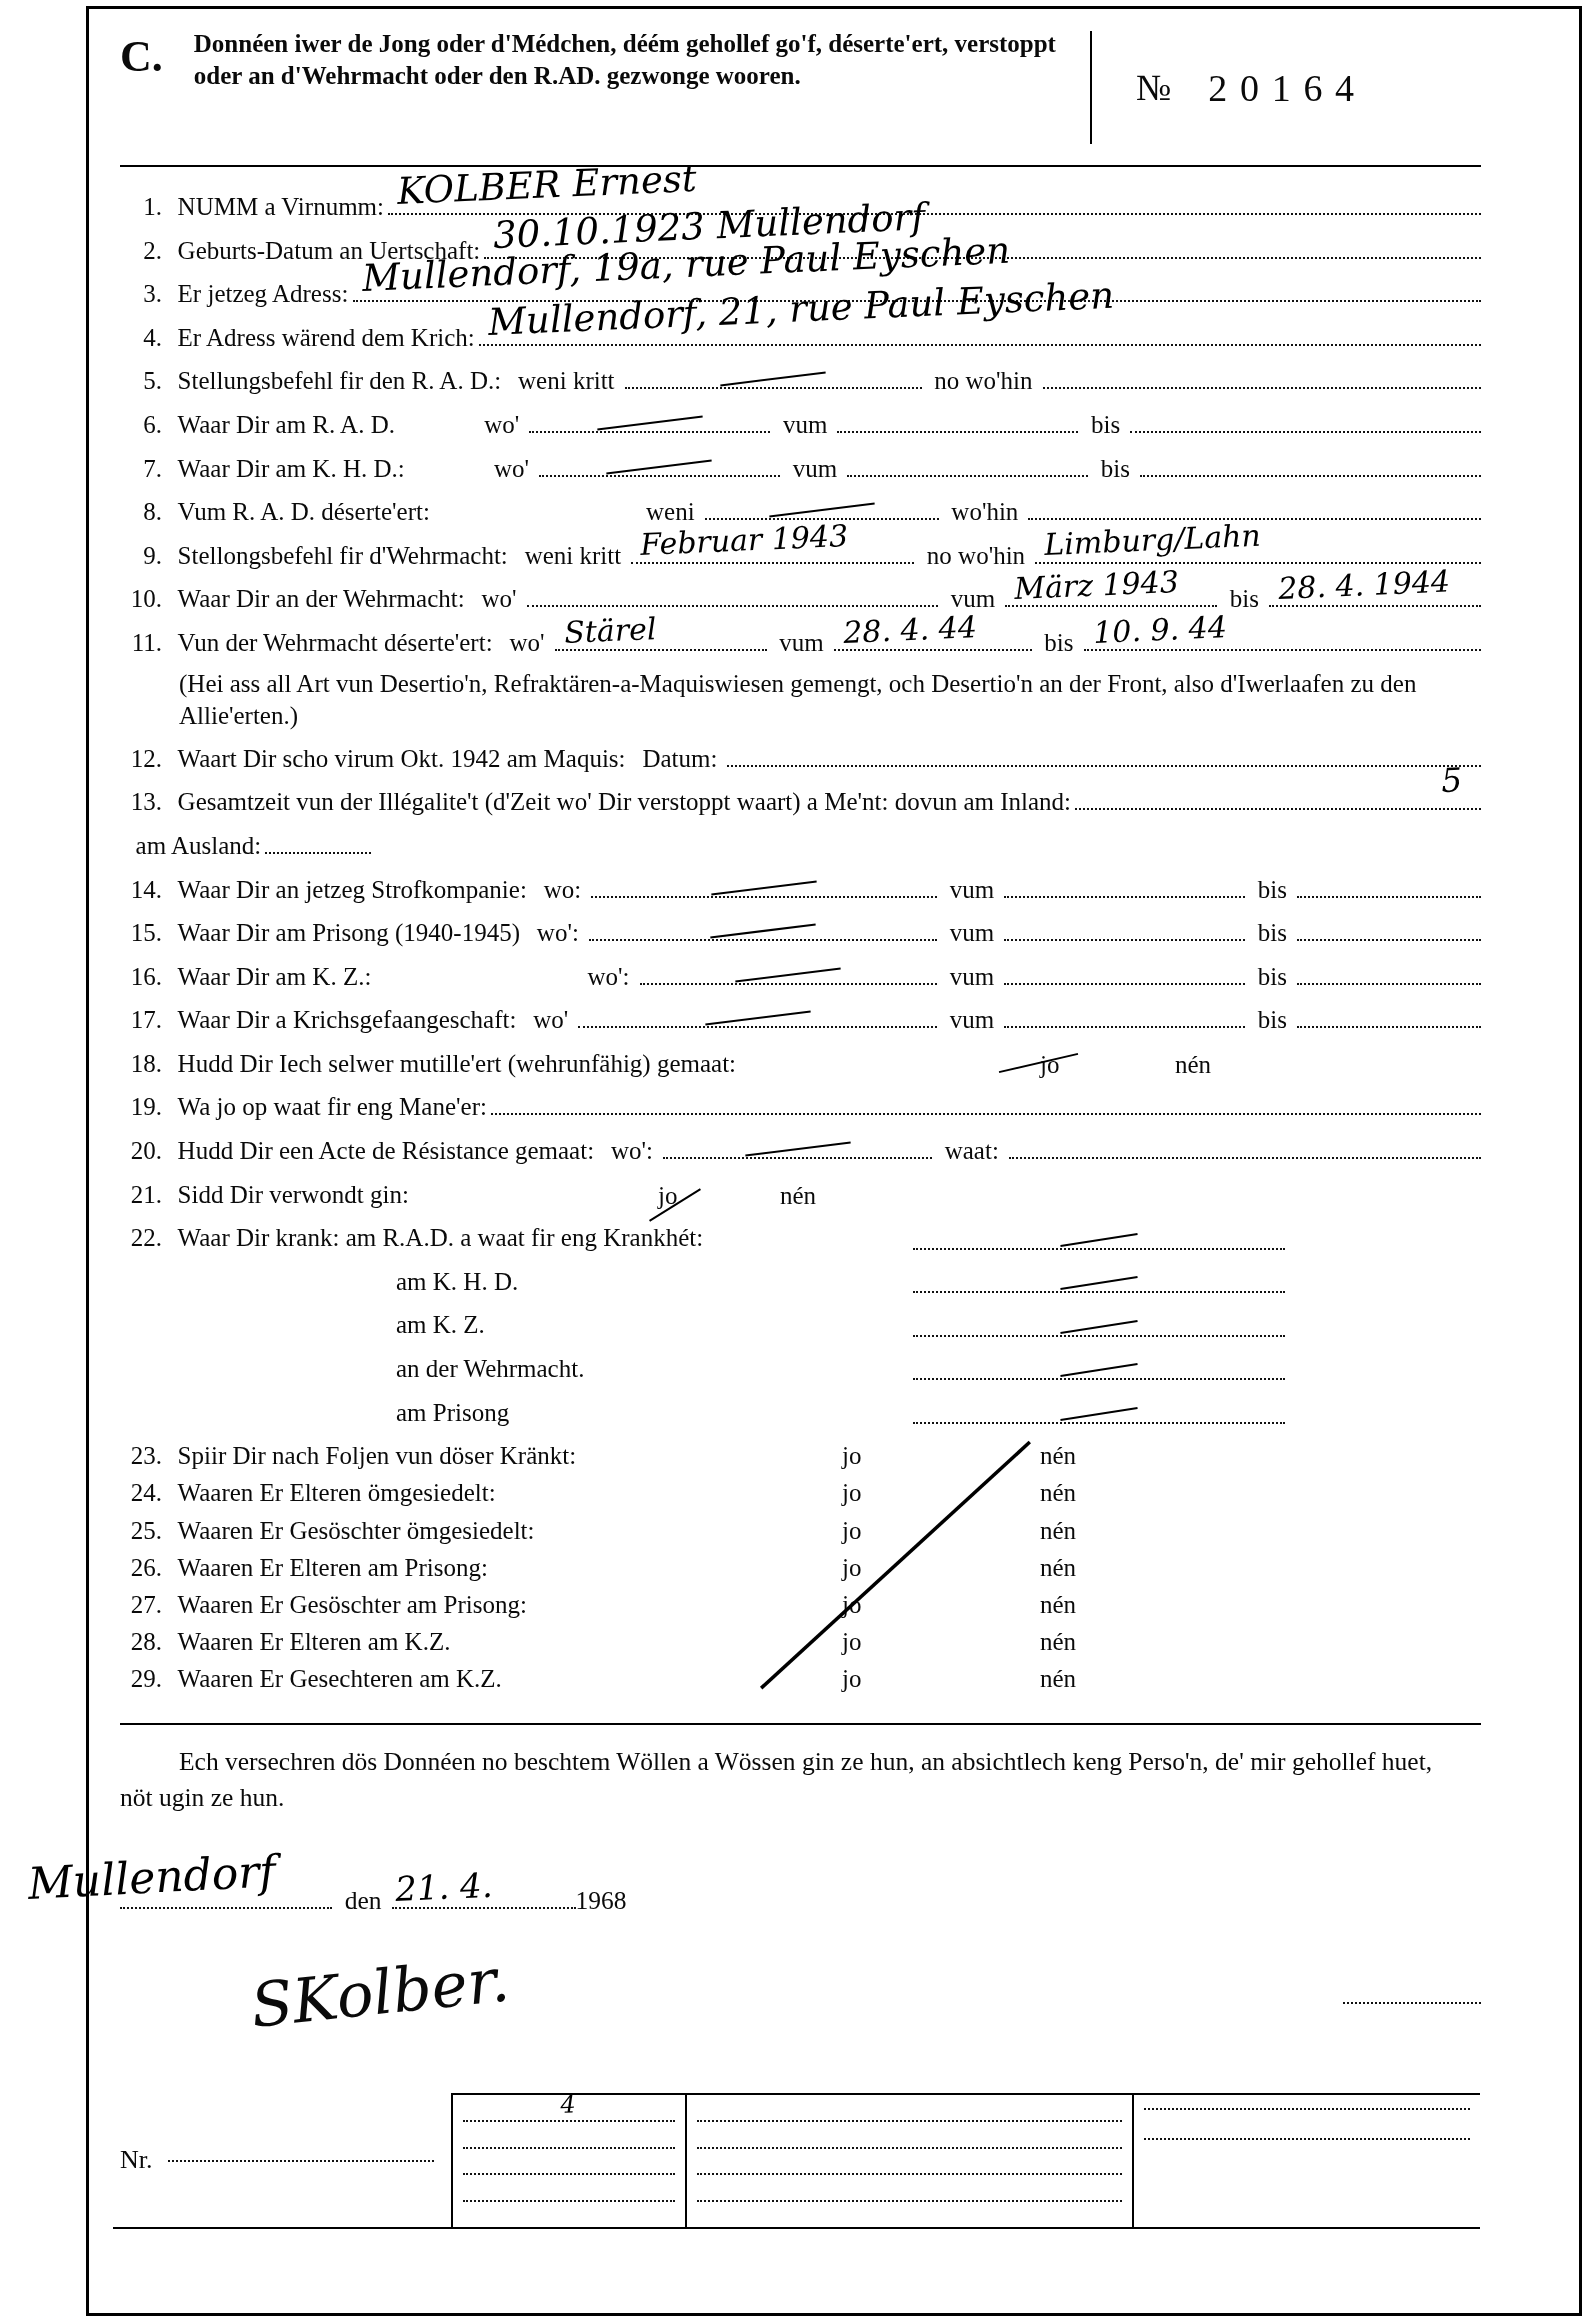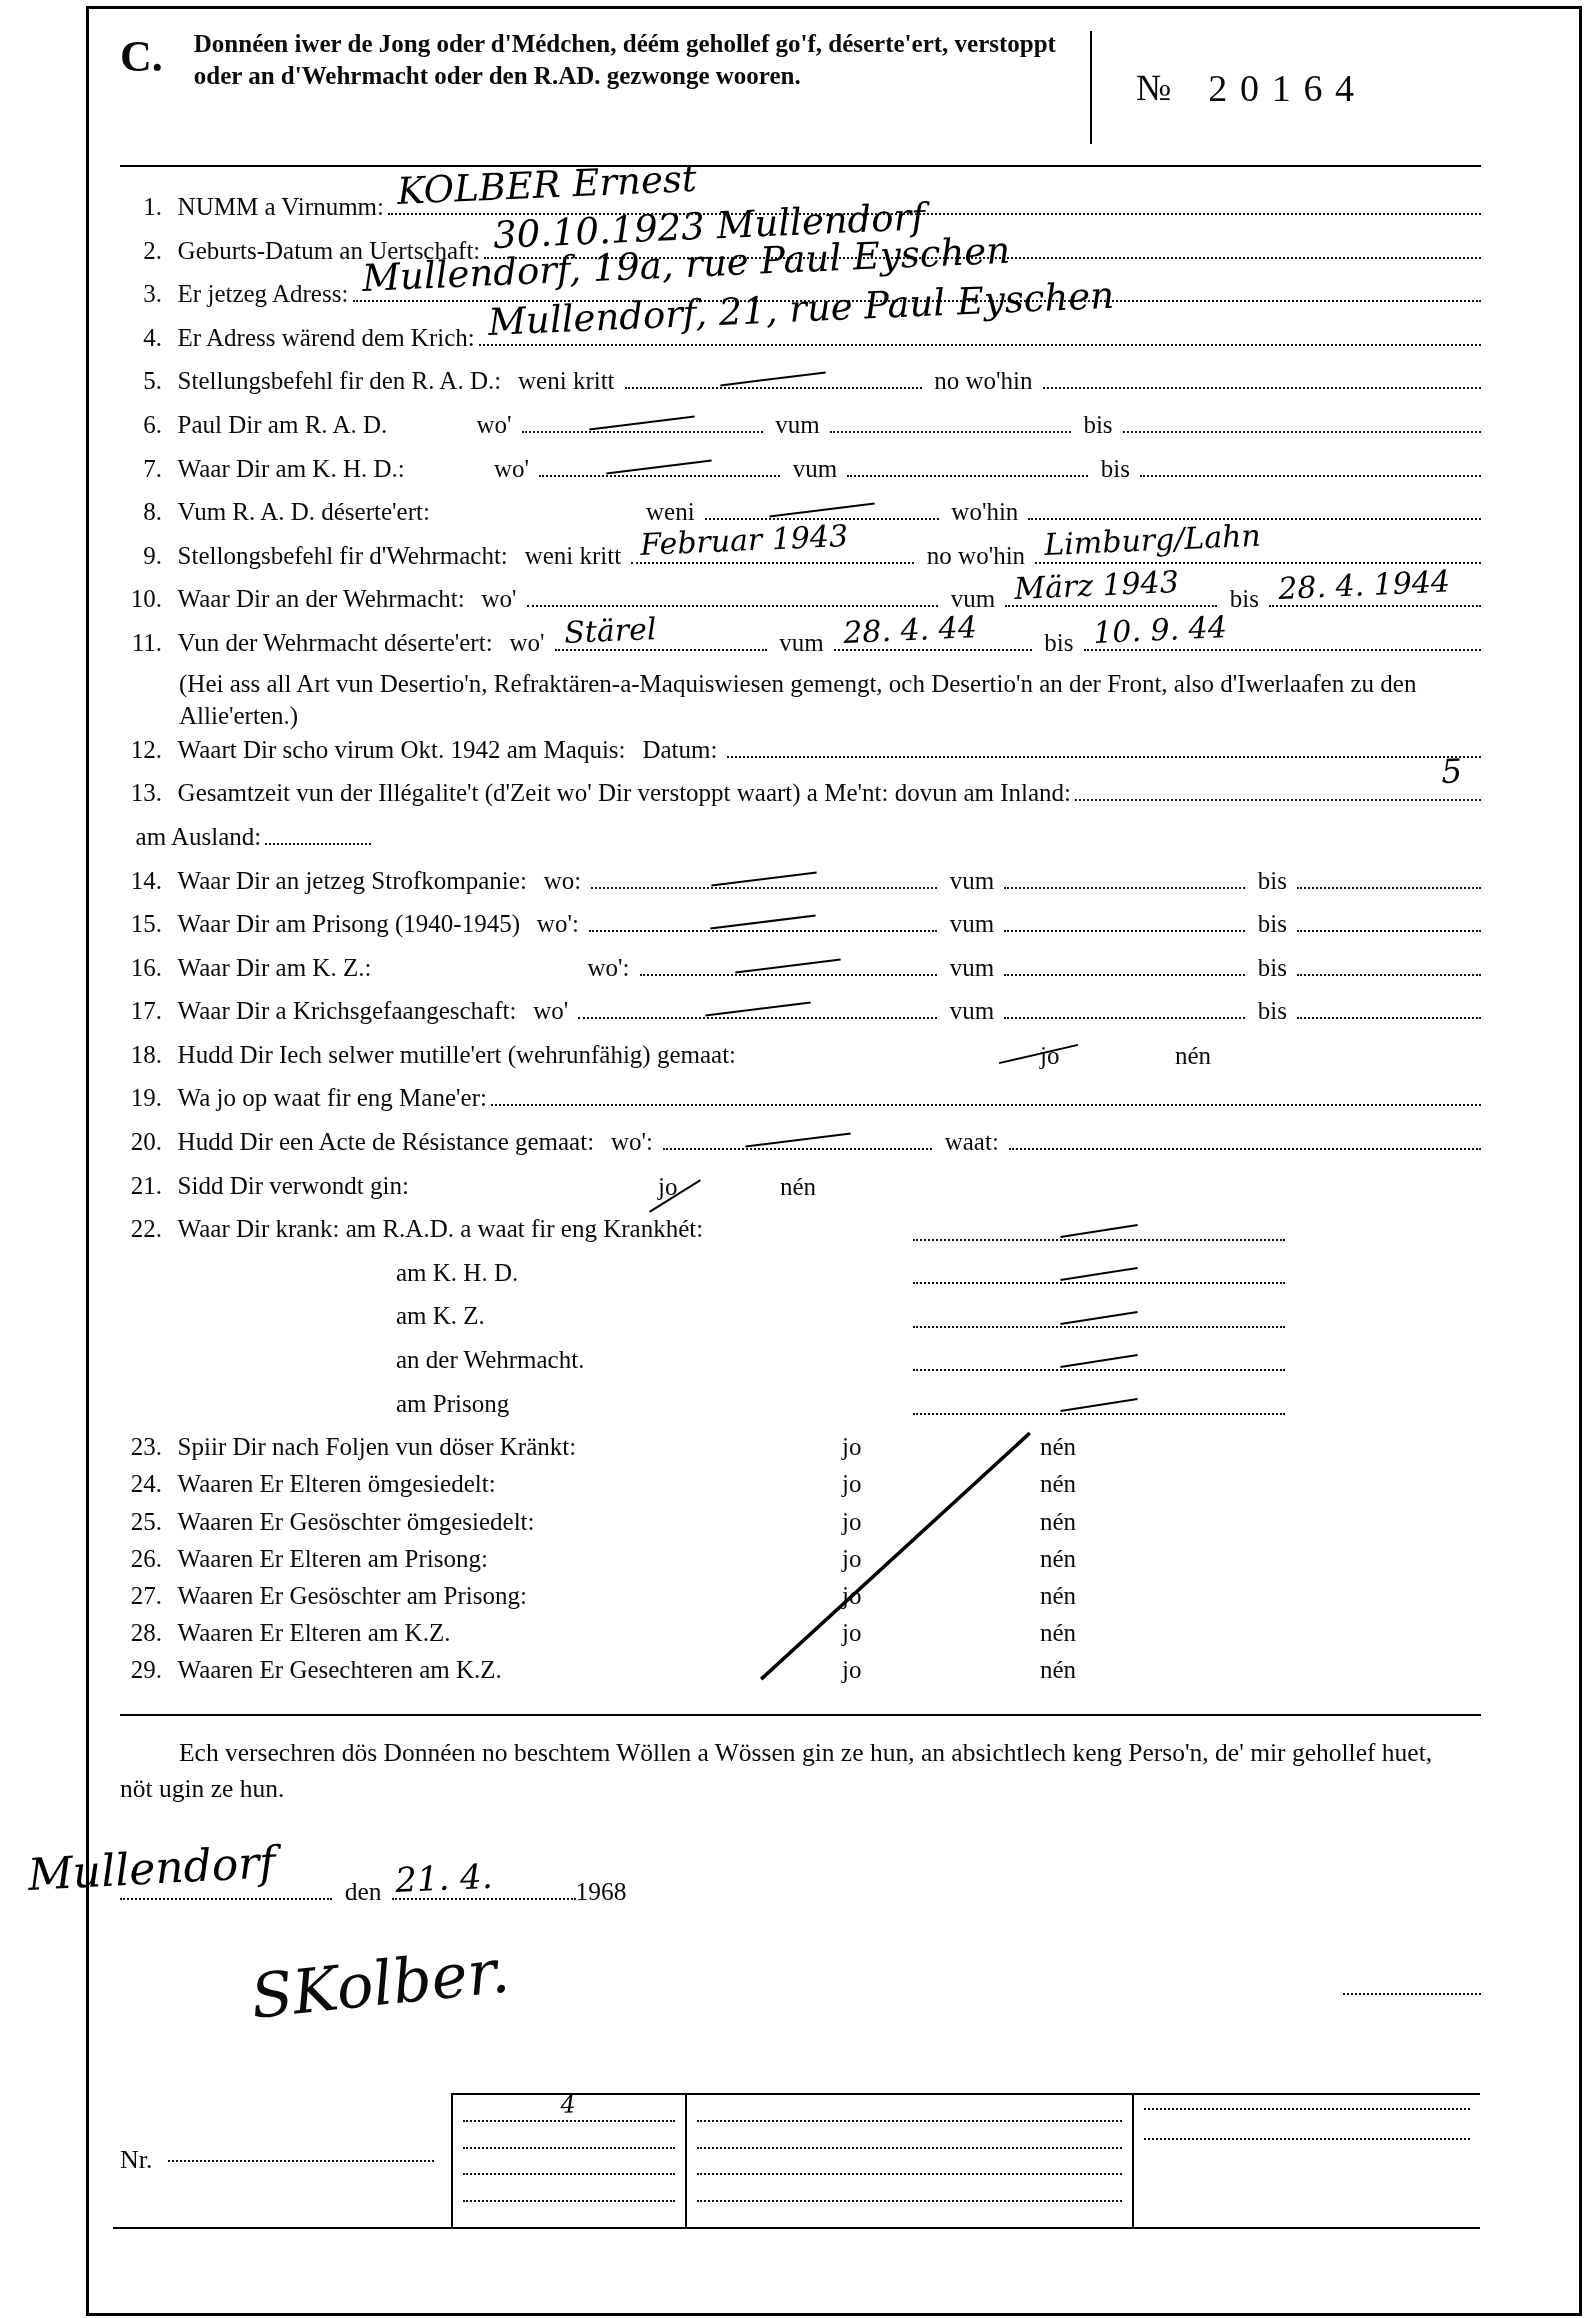--- a/index.html
+++ b/index.html
@@ -25,21 +25,21 @@
   .ml120{margin-left:85px}.ml300{margin-left:212px}.ml82{}
   .dots{flex:none;display:inline-block;position:relative;height:4.2px;border-bottom:2.1px dotted #111}
   .fill{flex:1}
   .d150{width:106px}.d260{width:184px}.d280{width:198px}.d300{width:212px}.d330{width:234px}
   .d340{width:241px}.d380{width:269px}.d400{width:283px}.d420{width:297px}
   .hw{position:absolute;left:10px;bottom:1.4px;font-family:"DejaVu Serif",serif;font-style:italic;font-size:30px;line-height:1;white-space:nowrap;transform:rotate(-2.5deg);transform-origin:left bottom;color:#000}
   .hw-xl{font-size:37px;bottom:2.8px}
   .hw-right{left:auto;right:18.4px;bottom:11.3px;font-size:33px}
   .nil{position:absolute;left:calc(50% - 53px);bottom:7px;width:106px;border-top:2.8px solid #000;transform:rotate(-7deg)}
   .nil-sm{width:78px;left:calc(50% - 39px);transform:rotate(-9deg)}
-  .note{margin:-2.8px 0 1px 59px;font-size:25px;line-height:1.3;max-width:1296px}
+  .note{margin:-2.8px 0 10px 59px;font-size:25px;line-height:1.3;max-width:1296px}
   .jo,.nen{position:absolute;bottom:0;white-space:nowrap}
   .strike{position:absolute;border-top:2.8px solid #000}
   .sublbl{margin-left:276px;white-space:nowrap}
   .absdots{position:absolute;left:793px;width:372px;bottom:5.7px;height:0;border-bottom:2.1px dotted #111}
   .b2329{position:relative}
   .b2329 .row{margin-bottom:5.7px;min-height:31px}
   .big-slash{position:absolute;left:634px;top:-5.7px}
 
   
   .decl{font-size:25.5px;line-height:1.4;margin:19px 0 10px;text-indent:59px;max-width:1349px}
@@ -114,21 +114,21 @@
     <span class="il">weni kritt</span>
     <span class="dots d420">
         <span class="nil"></span>
       </span>
     <span class="il">no wo'hin</span>
     <span class="dots fill"></span>
   </div>
 
   <div class="row">
     <span class="num">6.</span>
-    <span class="lbl">Paul Dir am R. A. D.</span>
+    <span class="lbl">Waar Dir am R. A. D.</span>
     <span class="il ml120">wo'</span>
     <span class="dots d340">
         <span class="nil"></span>
       </span>
     <span class="il">vum</span>
     <span class="dots d340"></span>
     <span class="il">bis</span>
     <span class="dots fill"></span>
   </div>
 

